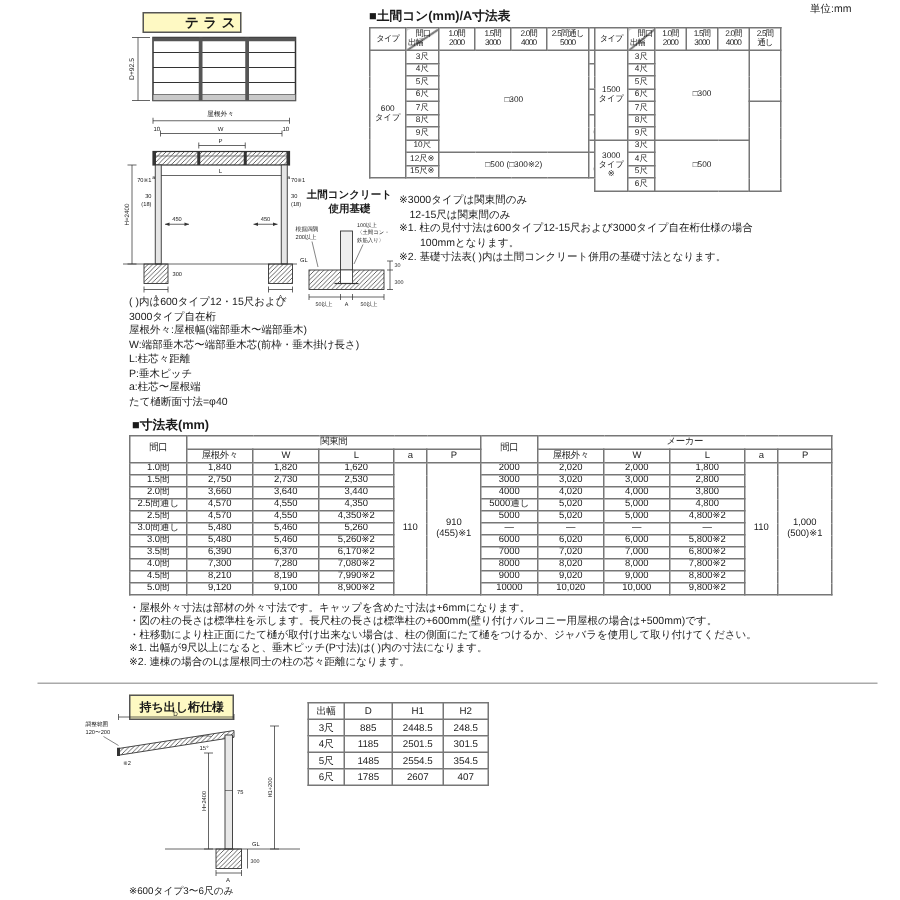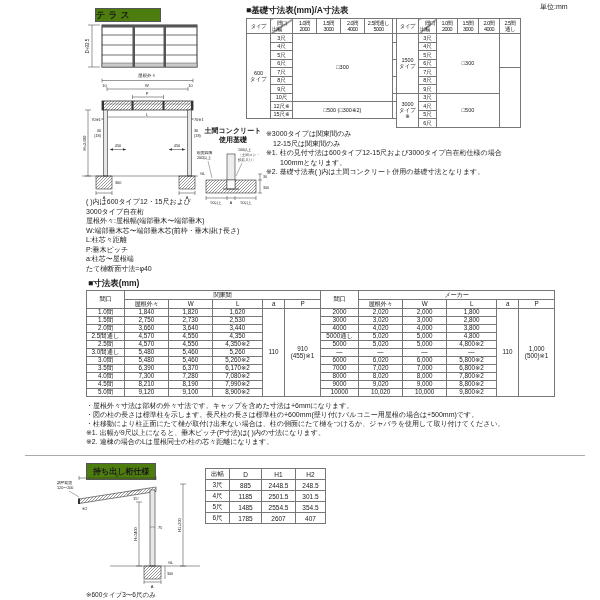--- a/index.html
+++ b/index.html
@@ -1,21 +1,21 @@
 <!DOCTYPE html>
 <html><head>
 <meta charset="utf-8">
 <style>
   *{box-sizing:border-box;margin:0;padding:0}
   html,body{width:600px;height:600px;background:#fff;overflow:hidden;
     font-family:"Liberation Sans","DejaVu Sans",sans-serif;color:#1a1a1a}
   .abs{position:absolute}
   .t{position:absolute;white-space:pre;font-size:7px;line-height:9.5px}
   .title{font-weight:bold;font-size:8.5px;white-space:pre}
-  .boxlabel{position:absolute;border:1px solid #555;text-align:left;font-weight:bold;background:#4d7c0f}
+  .boxlabel{position:absolute;border:1px solid #555;text-align:right;font-weight:bold;background:#fef9c3}
   table{border-collapse:collapse;table-layout:fixed;background:#fff}
   td,th{border:1px solid #777;text-align:center;vertical-align:middle;padding:0;
     font-weight:normal;white-space:pre-line;overflow:hidden}
   .bt{font-size:5.5px;line-height:1.15}
   .bt th{height:15px;letter-spacing:-0.5px}
   .bt td{height:8.5px}
   .mt{font-size:6.3px;line-height:1.1}
   .mt th{height:9px;letter-spacing:-0.3px}
   .mt td{height:8px}
   .ct{font-size:6.5px}
@@ -146,21 +146,21 @@
   <line x1="64" y1="28" x2="64" y2="34" stroke-width="0.5"></line>
   <line x1="64" y1="34" x2="64" y2="47" stroke-width="0.5"></line>
   <line x1="62" y1="28" x2="66" y2="28" stroke-width="0.5"></line>
   <line x1="62" y1="34" x2="66" y2="34" stroke-width="0.5"></line>
   <line x1="62" y1="47" x2="66" y2="47" stroke-width="0.5"></line>
   <text x="67" y="32" font-size="3.6">30</text>
   <text x="67" y="43" font-size="3.6">300</text>
 </svg>
 
 <div class="t" style="left:540px;top:2px">単位:mm</div>
-<div class="t title" style="left:246px;top:6px">■基礎寸法表(mm)/A寸法表</div>
+<div class="t title" style="left:246px;top:6px">■土間コン(mm)/A寸法表</div>
 
 <table class="bt abs" style="left:246px;top:18px;width:170px">
   <colgroup>
       <col style="width:24px">
       <col style="width:22px">
       <col style="width:24px">
       <col style="width:24px">
       <col style="width:24px">
       <col style="width:28px">
       <col style="width:24px">

